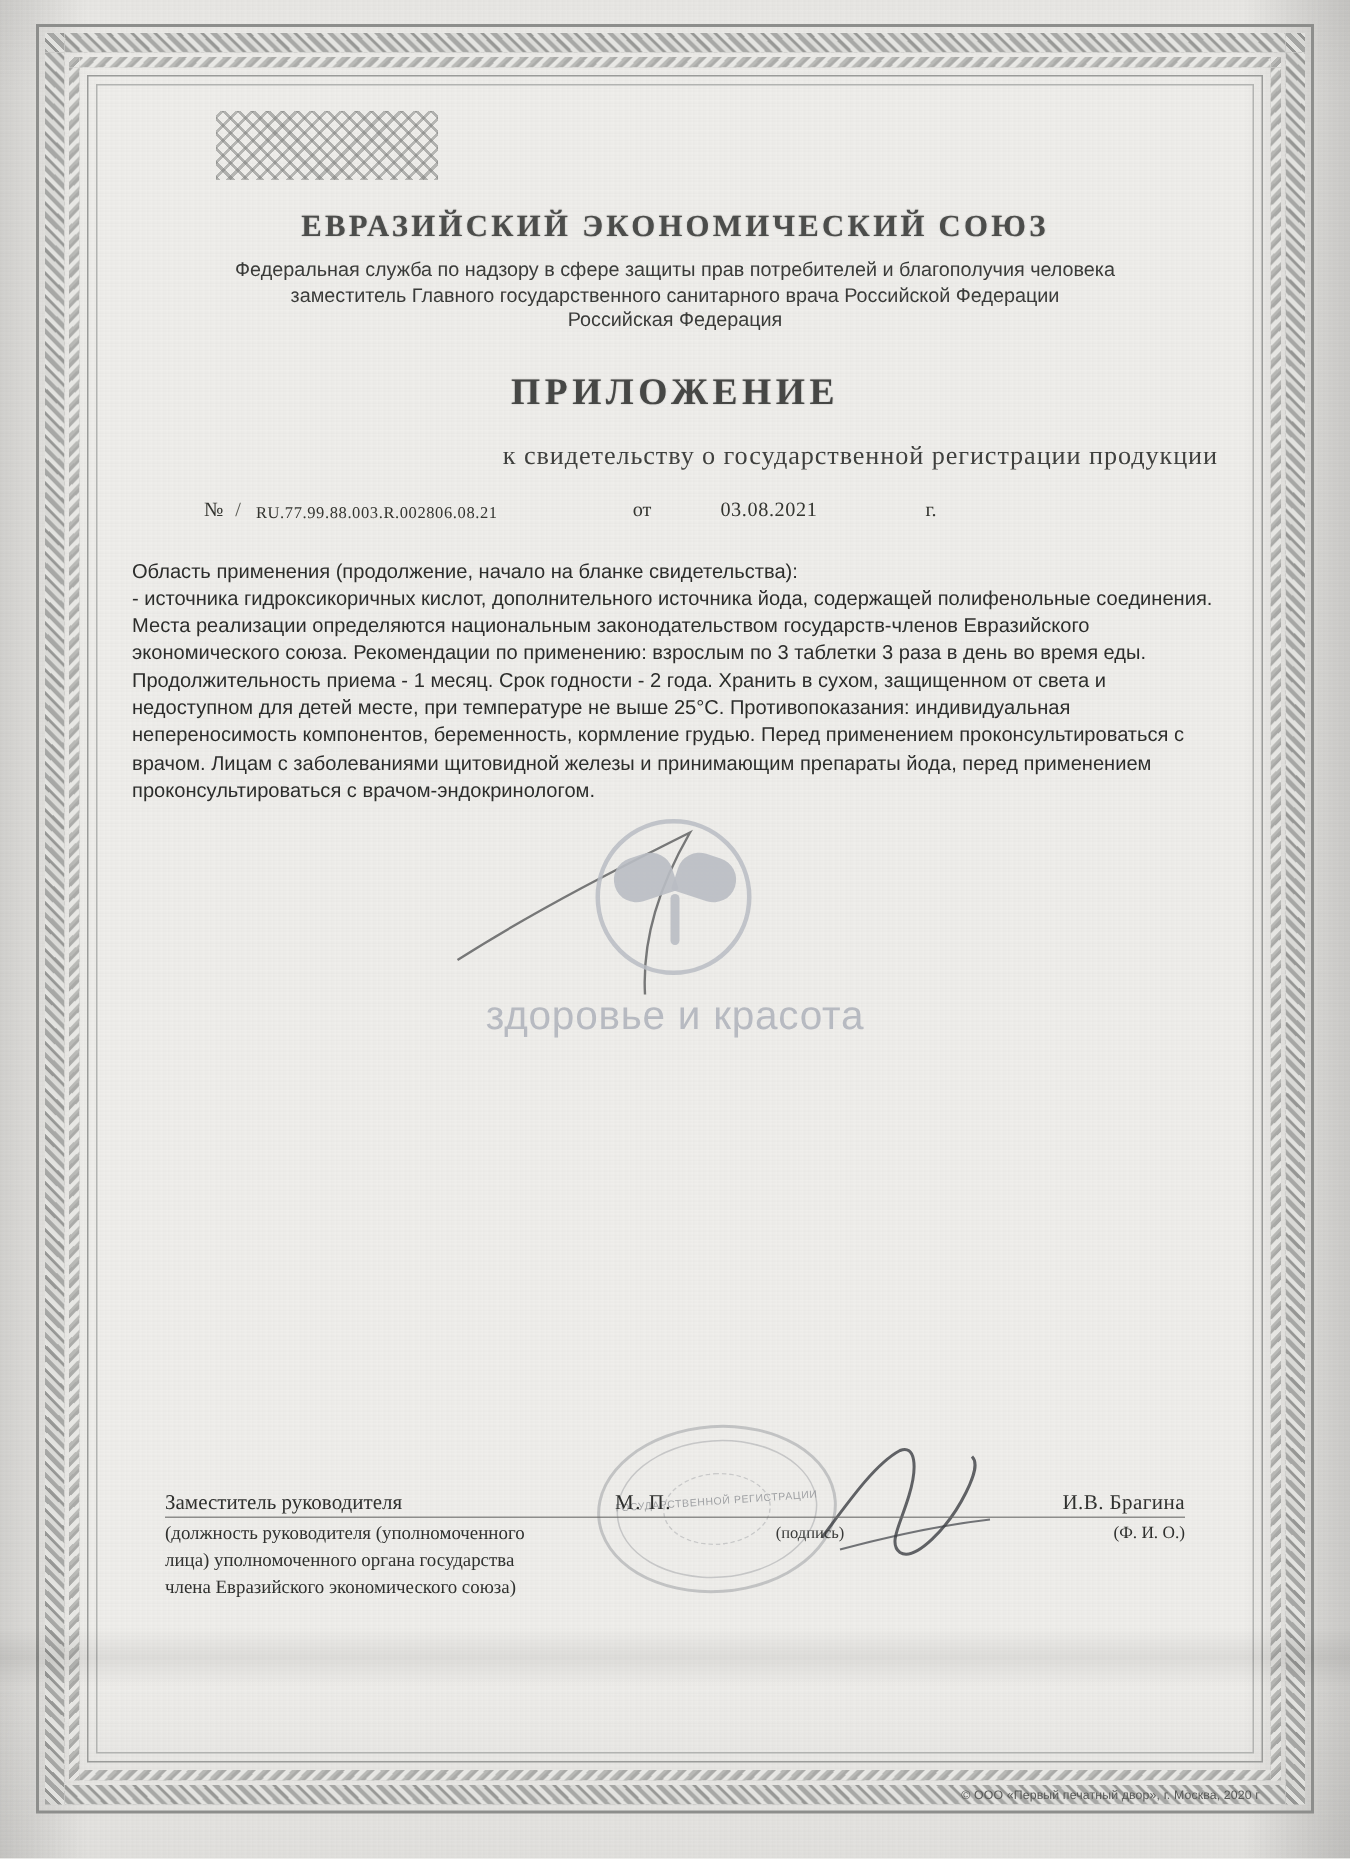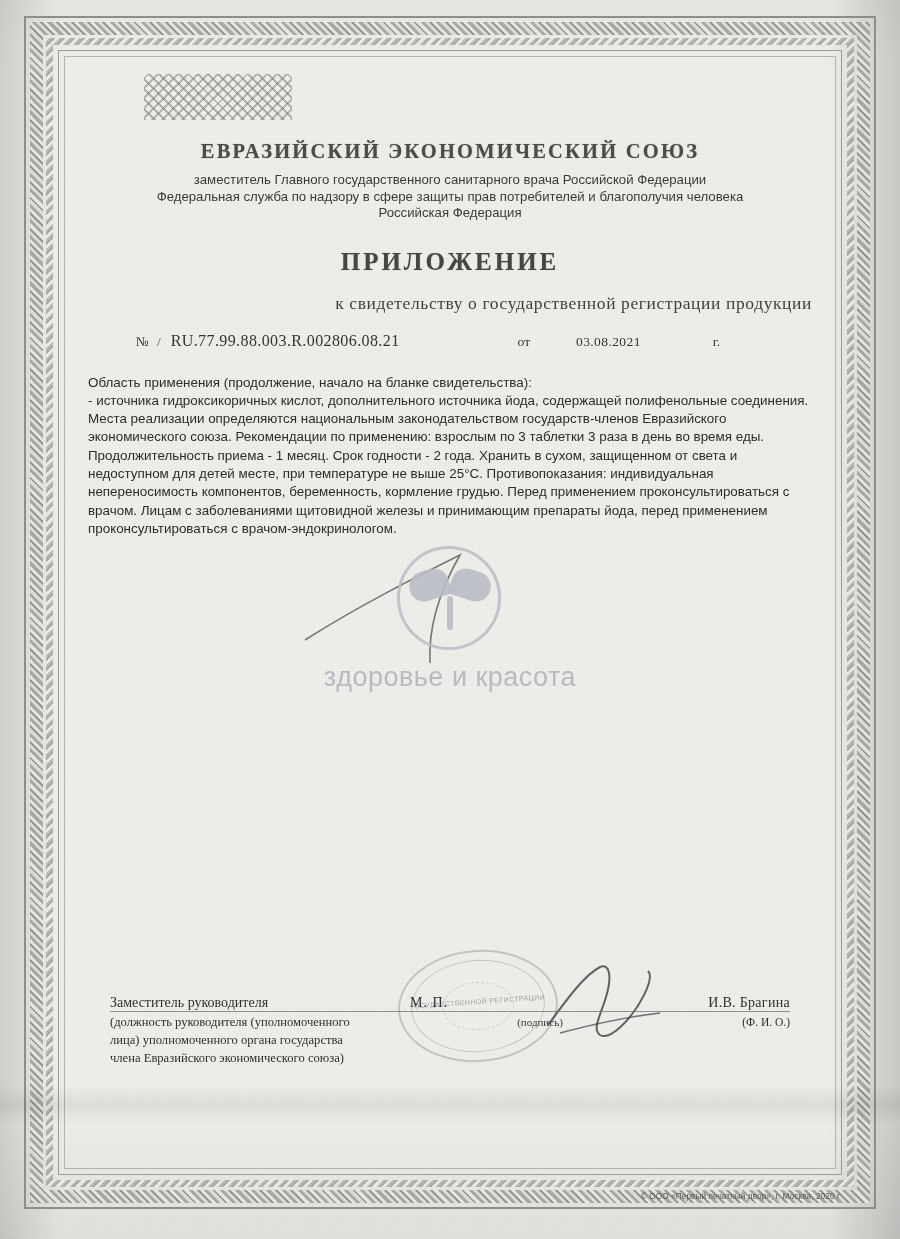--- a/index.html
+++ b/index.html
@@ -140,23 +140,23 @@
     align-items: flex-end;
     margin-top: 18px;
     font-size: 13.5px;
     color: #33342f;
     font-family: "Liberation Serif", serif;
   }
   .reg-no-label { margin-left: 48px; }
   .reg-no-slash { margin: 0 10px 0 8px; color: #55564f; }
   .reg-number {
     letter-spacing: .4px;
-    font-size: 16px;
-  }
-  .reg-ot { margin-left: 118px; }
+    font-size: 11px;
+  }
+  .reg-ot { margin-left: 90px; }
   .reg-date { margin-left: 46px; letter-spacing: .4px; }
   .reg-g { margin-left: 72px; }
 
   .body-text {
     margin-top: 24px;
     font-size: 13.4px;
     line-height: 18.3px;
     color: #2c2d2b;
     text-align: left;
   }
@@ -330,22 +330,22 @@
   <div class="frame-inner"></div>
   <div class="frame-inner2"></div>
 
   <div class="hatch-block"></div>
 
   <div class="content">
 
     <div class="org-title">ЕВРАЗИЙСКИЙ ЭКОНОМИЧЕСКИЙ СОЮЗ</div>
 
     <div class="authority">
+      <div>Федеральная служба по надзору в сфере защиты прав потребителей и благополучия человека</div>
       <div>заместитель Главного государственного санитарного врача Российской Федерации</div>
-      <div>Федеральная служба по надзору в сфере защиты прав потребителей и благополучия человека</div>
       <div>Российская Федерация</div>
     </div>
 
     <div class="doc-title">ПРИЛОЖЕНИЕ</div>
     <div class="doc-subtitle">к свидетельству о государственной регистрации продукции</div>
 
     <div class="reg-row">
       <span class="reg-no-label">№</span>
       <span class="reg-no-slash">/</span>
       <span class="reg-number">RU.77.99.88.003.R.002806.08.21</span>

